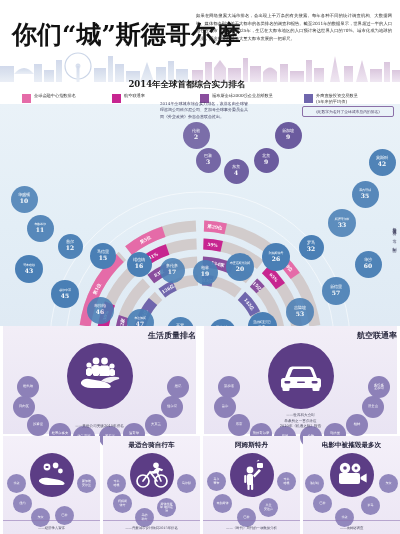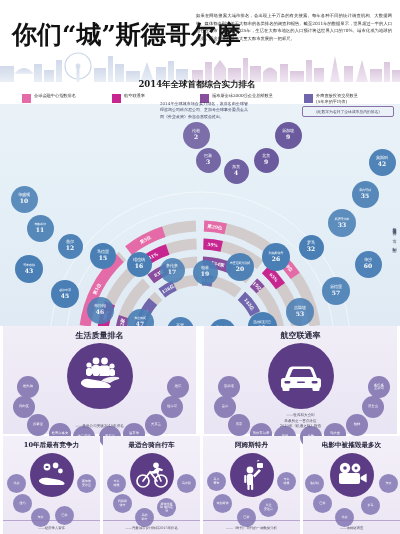--- a/index.html
+++ b/index.html
@@ -25,21 +25,21 @@
     font-size:4.3px; line-height:1.75; color:#2c2c2c; text-align:justify;
     font-family:"DejaVu Serif", serif;
   }
 
   
   .skyline { position:absolute; left:0; top:44px; width:400px; height:38px; overflow:hidden; }
   .skyline svg { display:block; }
 
   
   .subtitle {
-    position:absolute; left:16px; top:79px; width:362px; text-align:center;
+    position:absolute; left:6px; top:79px; width:362px; text-align:center;
     font-family:"DejaVu Serif", serif; font-weight:bold; font-size:8.5px; color:#1a1a1a;
   }
   .legend { position:absolute; left:0; top:92px; width:400px; height:16px; }
   .lg { position:absolute; display:flex; align-items:flex-start; gap:3px; }
   .lg .sw { width:9px; height:9px; flex:0 0 9px; margin-top:0.5px; }
   .lg .tx { font-size:4.2px; line-height:1.35; color:#333; white-space:nowrap;
             font-family:"DejaVu Serif", serif; }
 
   
   .fan { position:absolute; left:0; top:104px; width:400px; height:222px;
@@ -72,21 +72,21 @@
     letter-spacing:1px; font-family:"DejaVu Serif", serif;
   }
 
   
   .panels { position:absolute; left:0; top:326px; width:400px; height:108px; }
   .panel { position:absolute; top:0; width:193px; height:108px;
            background:linear-gradient(#f2eef7 0%, #e9e4f3 100%); }
   .panel.left { left:3px; }
   .panel.right { left:204px; }
   .panel h3 {
-    position:absolute; left:0; top:4px; width:100%; text-align:center;
+    position:absolute; left:0; top:4px; width:100%; text-align:right;
     font-size:8px; font-weight:bold; color:#2b2b40; font-family:"DejaVu Serif", serif;
   }
   .hub {
     position:absolute; left:50%; top:17px; transform:translateX(-50%);
     width:66px; height:66px; border-radius:50%;
     display:flex; align-items:center; justify-content:center;
   }
   .src {
     position:absolute; left:0; bottom:5px; width:100%; text-align:center;
     font-size:3.6px; line-height:1.45; color:#4a4a5e; font-family:"DejaVu Serif", serif;
@@ -501,21 +501,20 @@
         </div>
       <div class="src" style="white-space:pre-line;">——世界科大会时
 单条所之一首尔永道
 2010年《机遇之都》报告</div>
     </div>
   </div>
 
   <div class="quads">
 
     <div class="quad" style="left:3px;">
-      <h4>10年后最有竞争力</h4>
       <div class="qhub" style="background:#5c3d85;">
         <svg width="32" height="32" viewBox="0 0 32 32">
           <g fill="#ffffff">
             <circle cx="11" cy="8" r="3.4"></circle>
               <circle cx="19.6" cy="6.4" r="2.8"></circle>
               <circle cx="24.4" cy="12" r="2.4"></circle>
             <path d="M3 21 q3 -3 8 -2.2 l10 1.6 q5 .8 7 3.2 q1.6 1.8 -1.2 2.4 l-15 0 q-6 0 -8.8 -3.4 z"></path>
           </g>
           <g fill="#5c3d85">
               <path d="M9.6 7 h2.8 v2 h-2.8z"></path>

